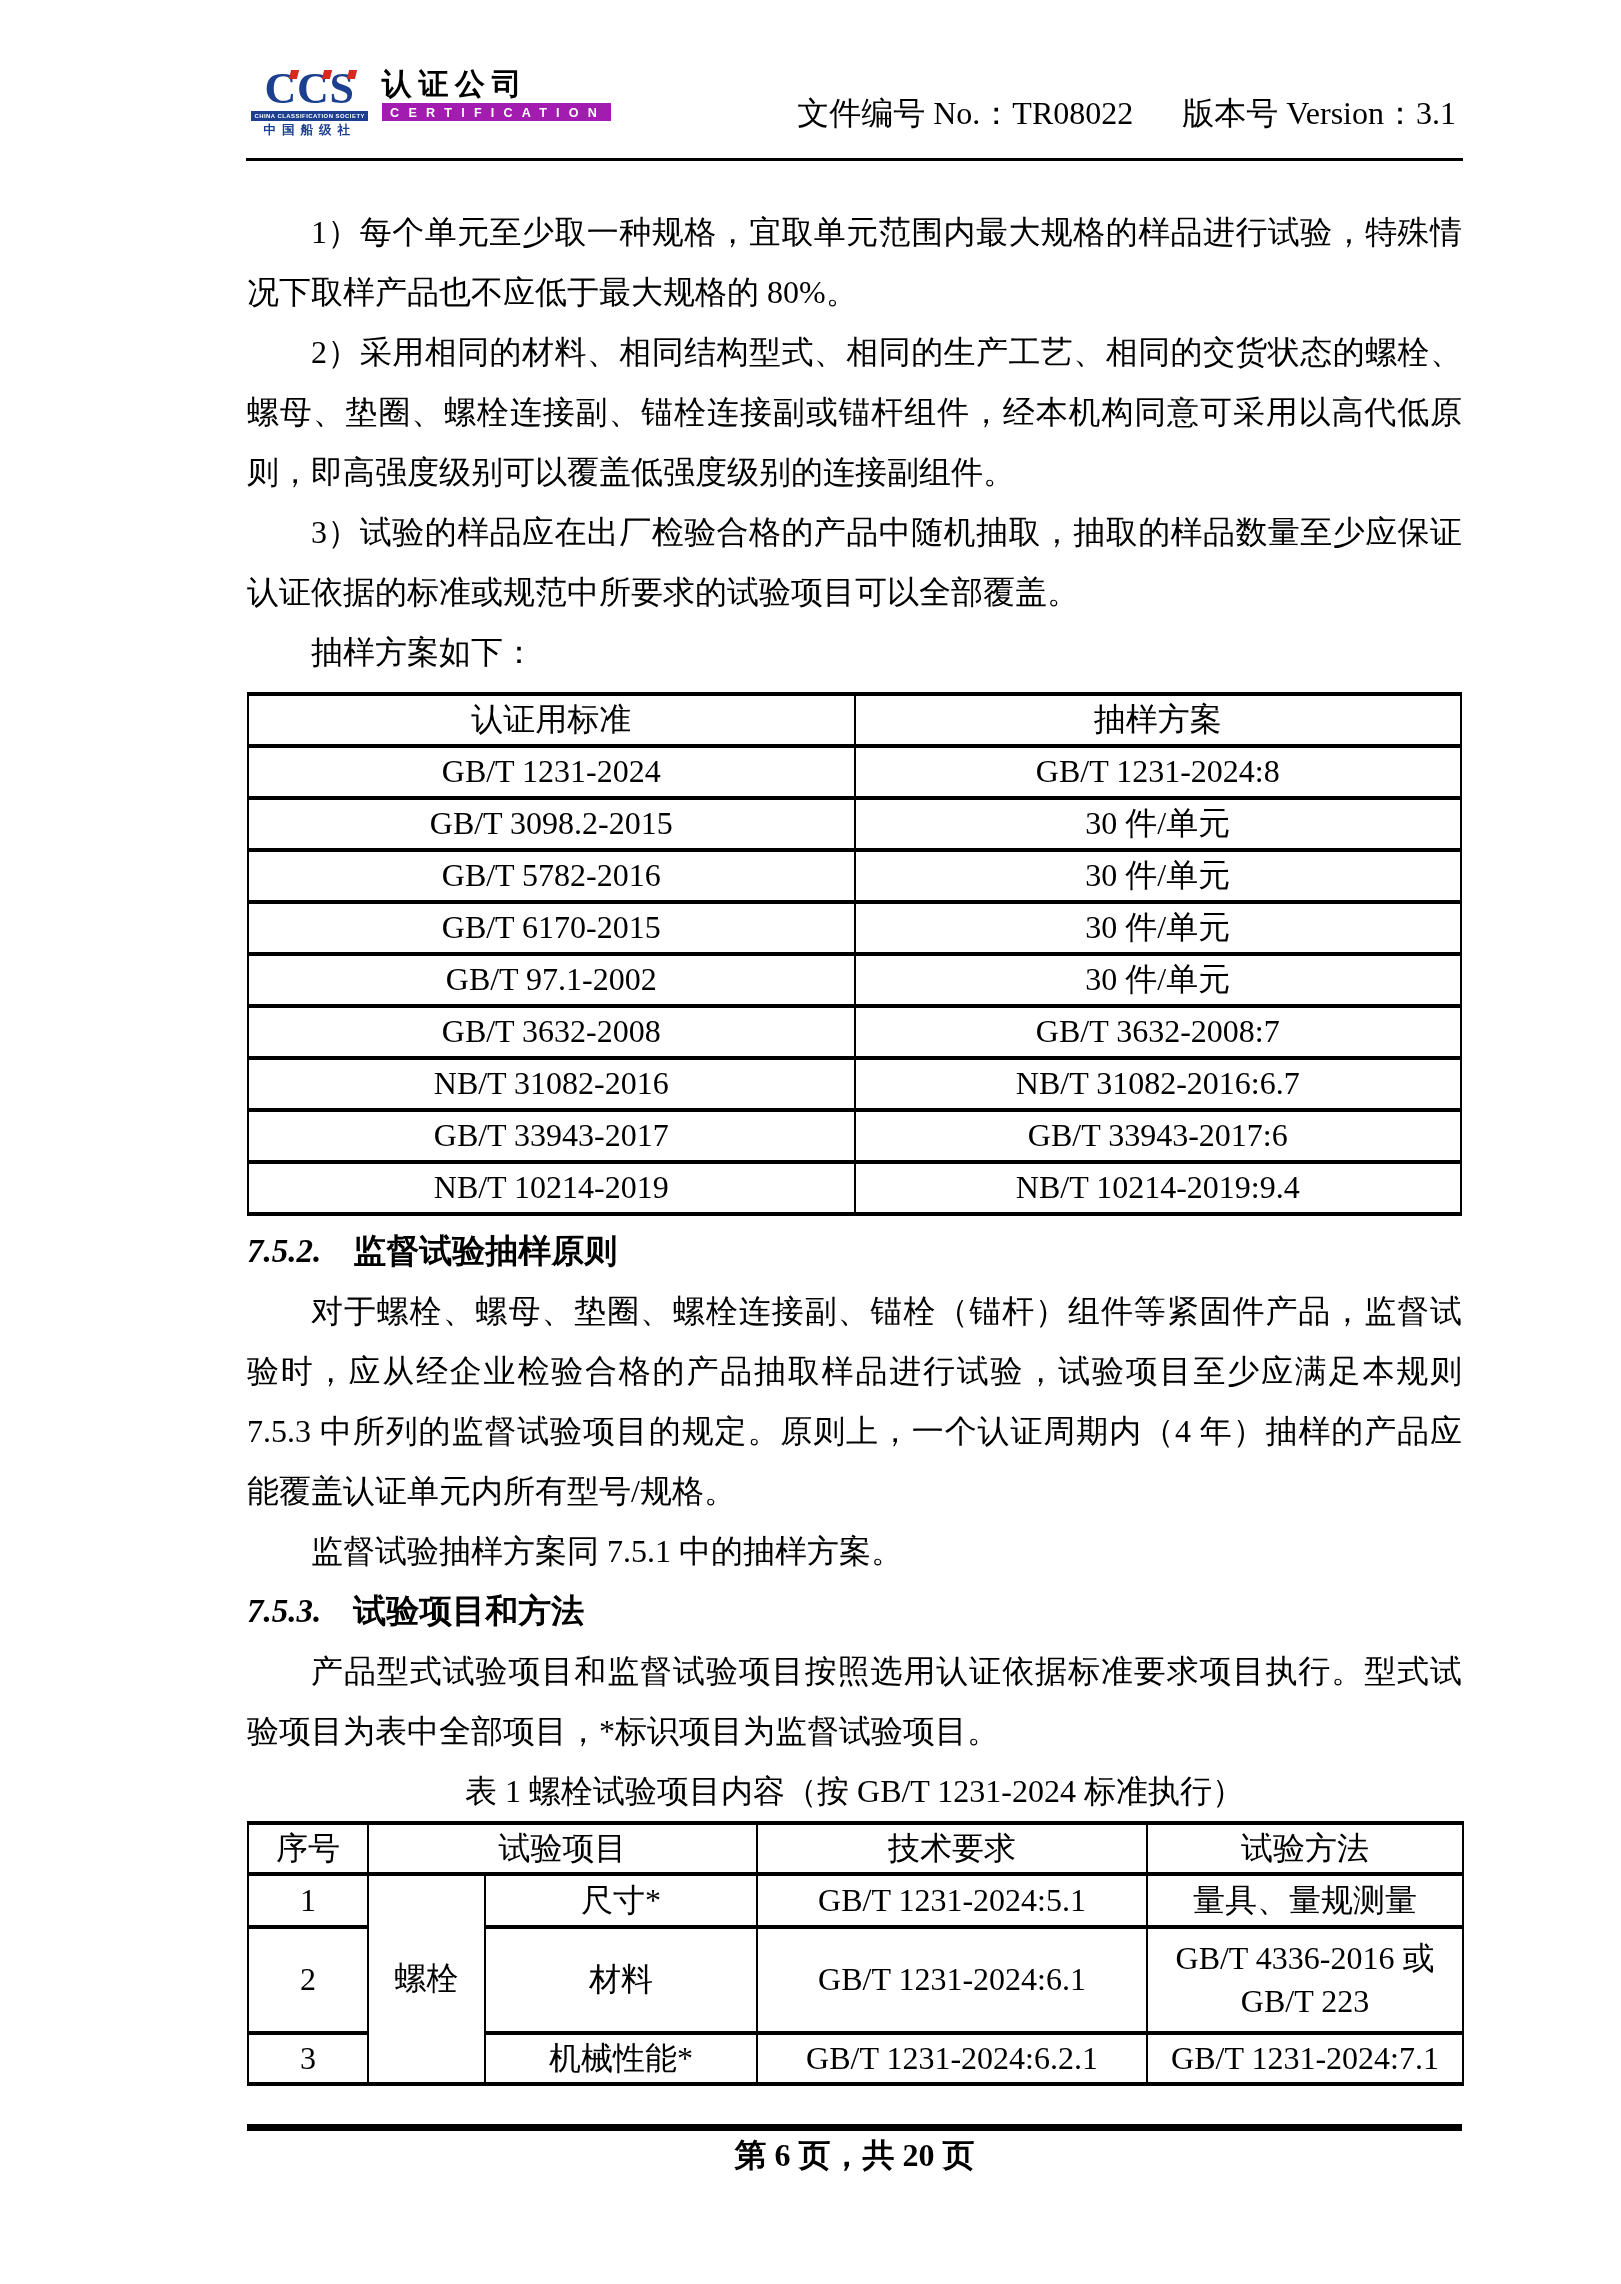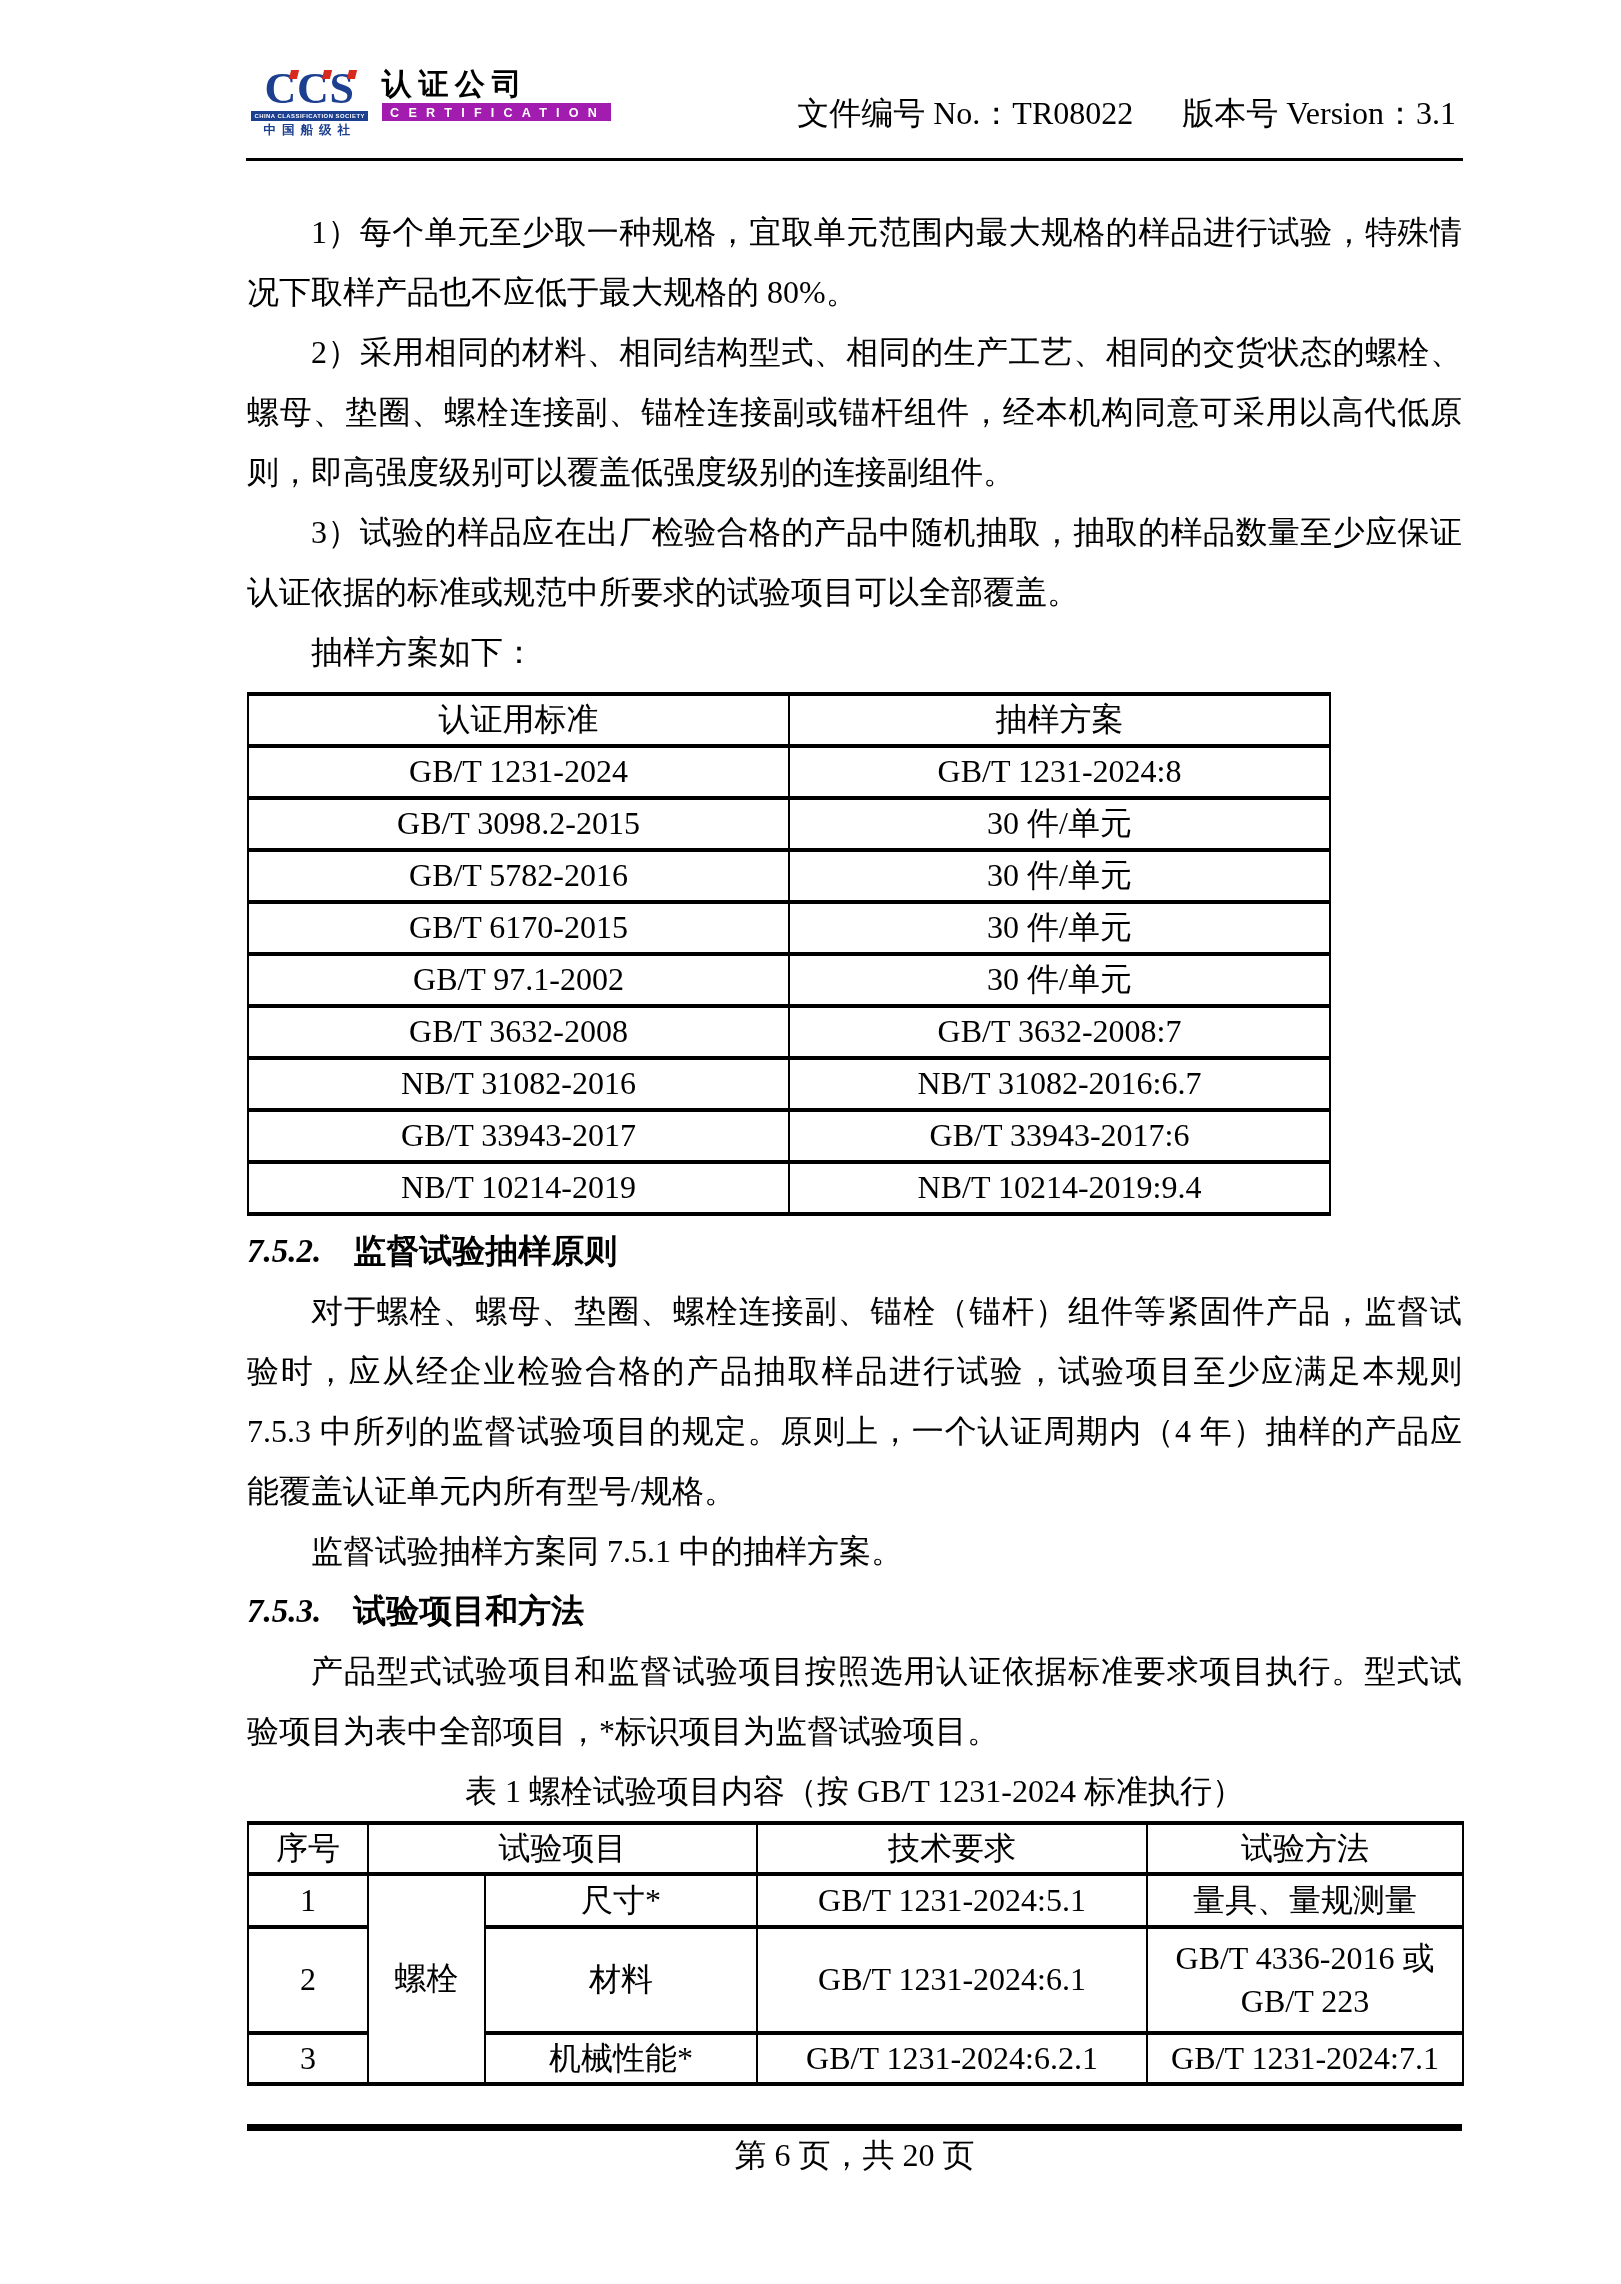--- a/index.html
+++ b/index.html
@@ -31,34 +31,34 @@
   .hdr-text .gap{display:inline-block;width:49px;}
   .hdr-rule{position:absolute;left:246px;top:158px;width:1217px;height:3.4px;background:#000;}
   
   .content{position:absolute;left:247px;top:202px;width:1215px;font-size:32px;line-height:60px;}
   .para{margin:0;text-align:justify;text-indent:2em;}
   .sec-head{margin:0;font-size:33px;font-weight:bold;line-height:60px;}
   .sec-head .secnum{margin-right:32px;font-style:italic;}
   .sec-head-2{margin-top:5px;}
   .caption{margin:0;text-align:center;text-indent:0;}
   
-  table{border-collapse:collapse;width:1084px;table-layout:fixed;}
+  table{border-collapse:collapse;width:1215px;table-layout:fixed;}
   td,th{border-left:2.5px solid #000;border-right:2.5px solid #000;
     border-top:4.2px solid #000;border-bottom:4.2px solid #000;
     text-align:center;vertical-align:middle;font-weight:normal;
     font-size:32px;line-height:1.35;padding:0 5px;overflow:hidden;}
   .t1{margin-top:10px;}
   .t1 td,.t1 th{height:48px;}
   .t2 th{height:47px;margin-left:6px;}
   .t2 .r1 td{height:49px;}
   .t2 .r2 td{height:102px;}
   .t2 .r3 td{height:47px;}
   
   .foot-rule{margin-top:38px;width:1215px;height:6.7px;background:#000;}
-  .foot-text{margin-top:6.7px;text-align:center;font-size:32px;line-height:37px;}
+  .foot-text{margin-top:6.7px;text-align:center;font-size:32px;line-height:37px;font-weight:bold;}
 </style>
 </head>
 <body>
 
 <div class="page">
 
   <div class="logo">
     <div class="logo-left">
       <div class="ccs-word">
         <span class="ccs-letter">C</span>

